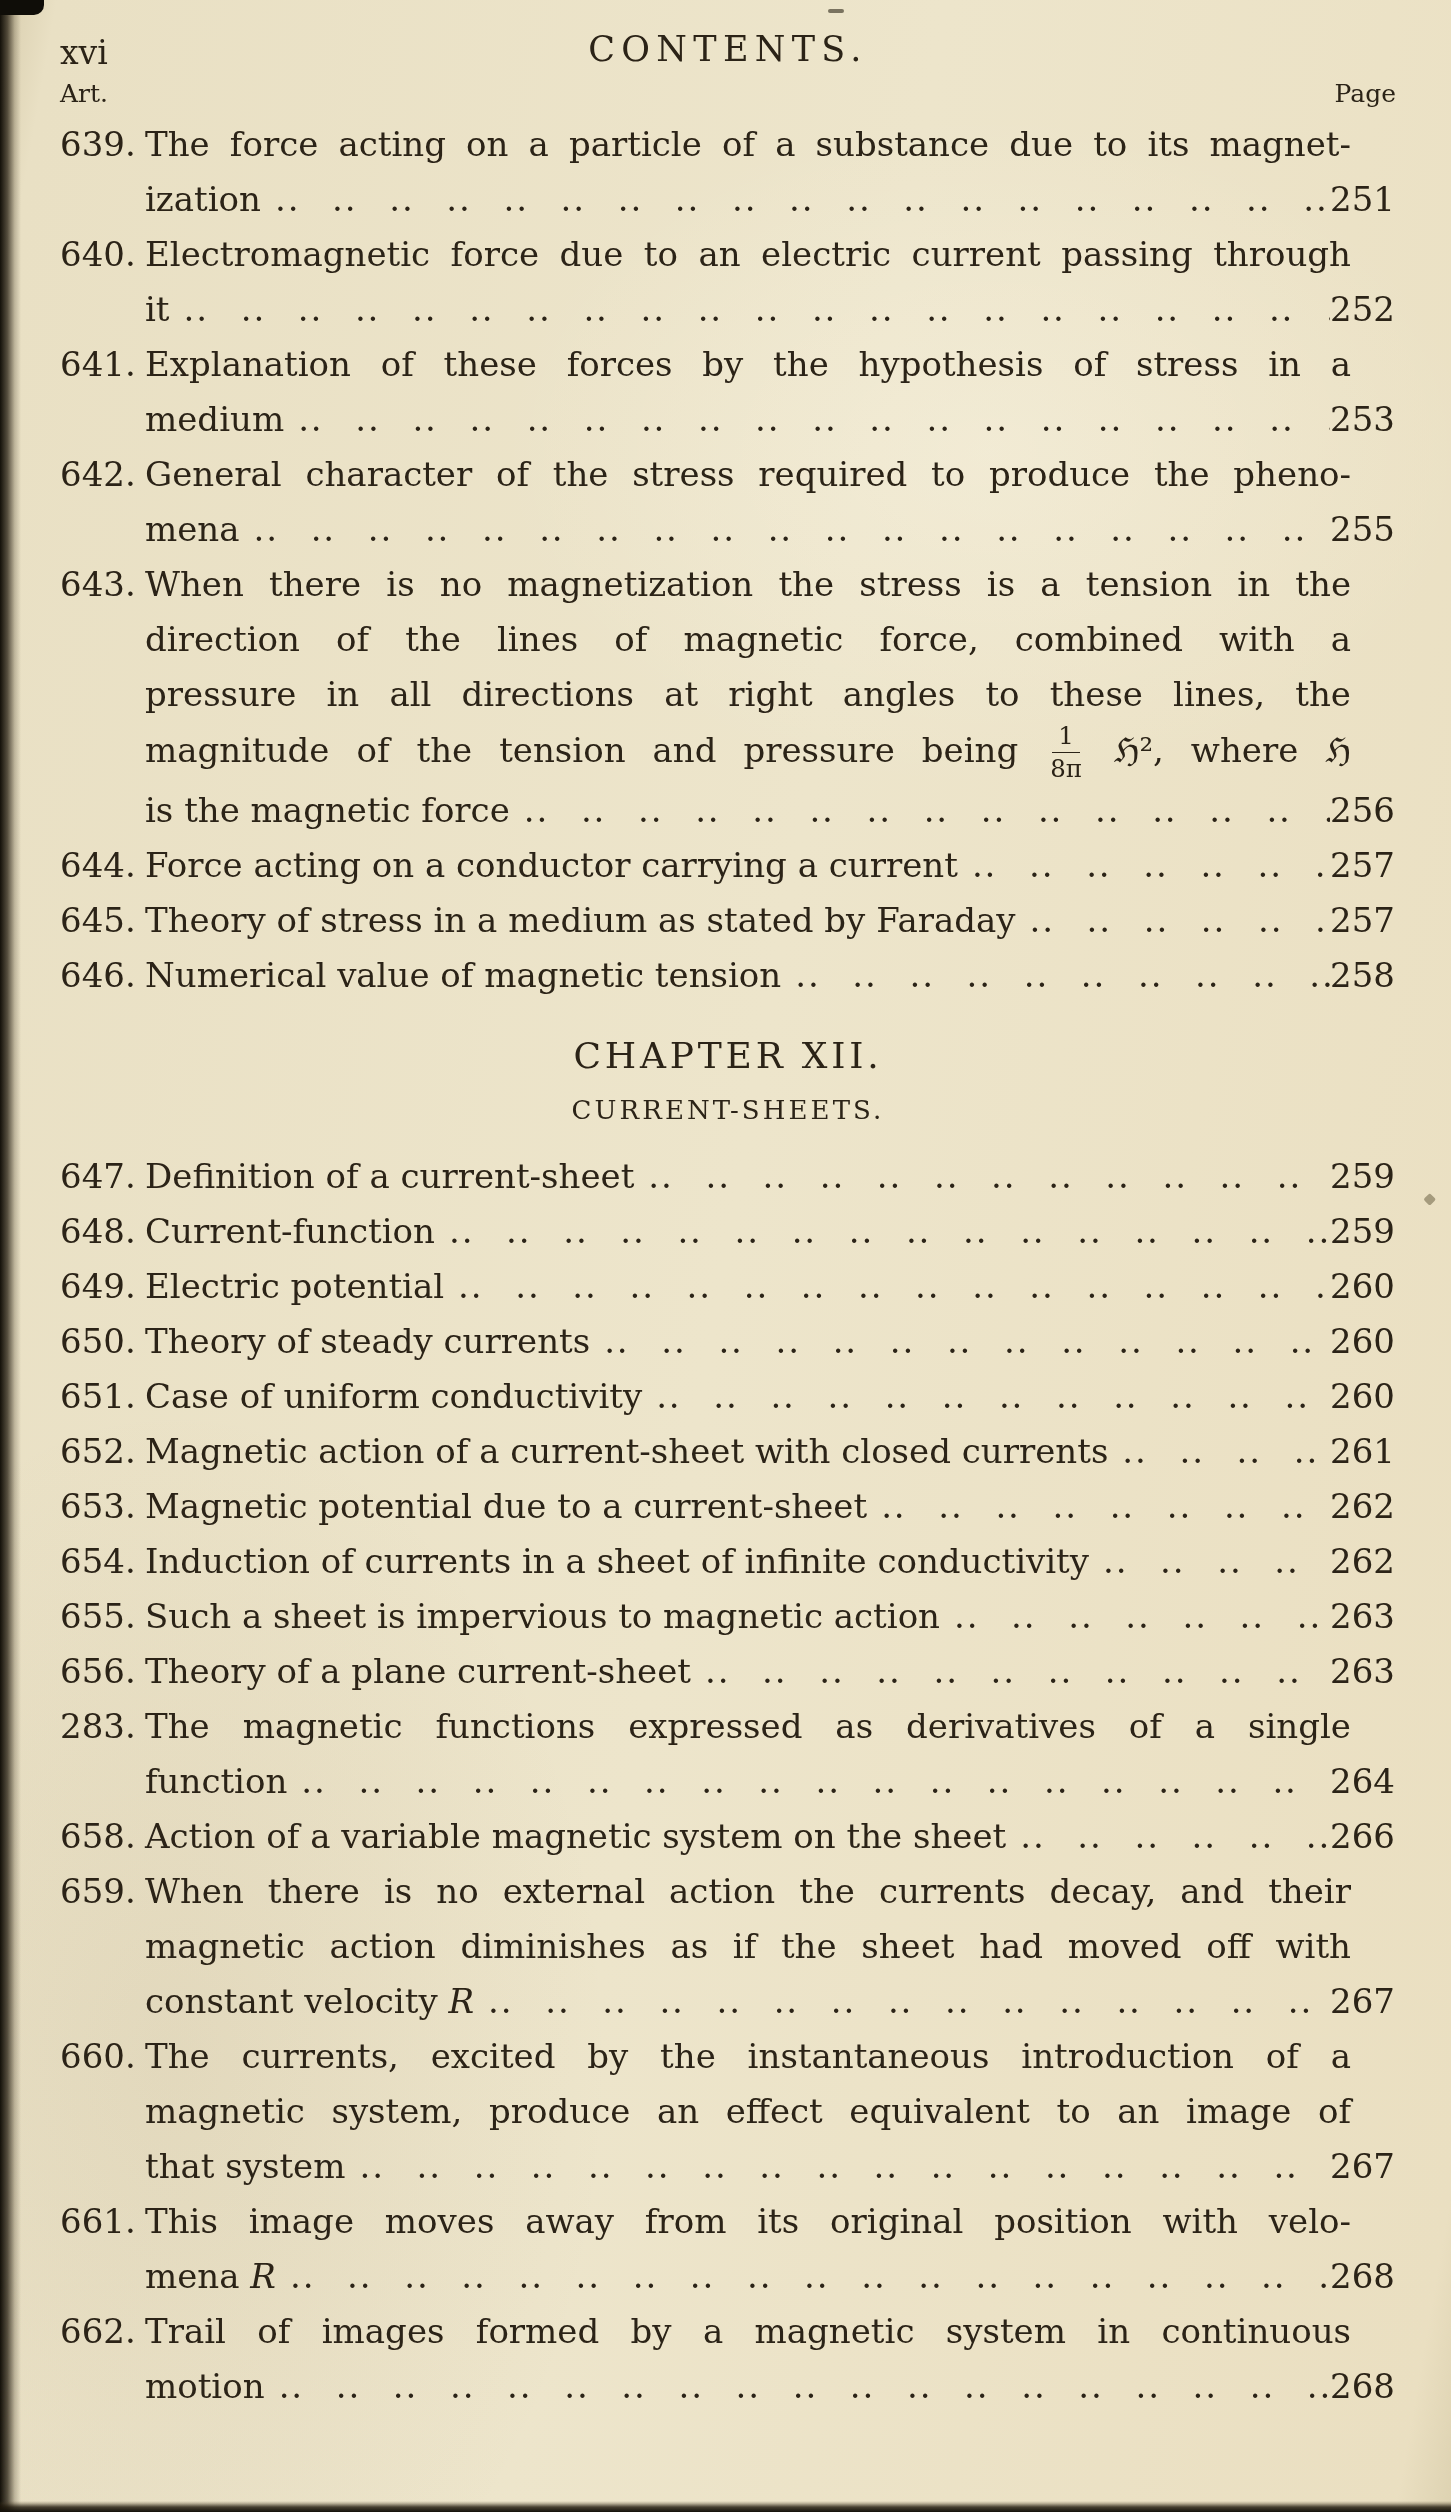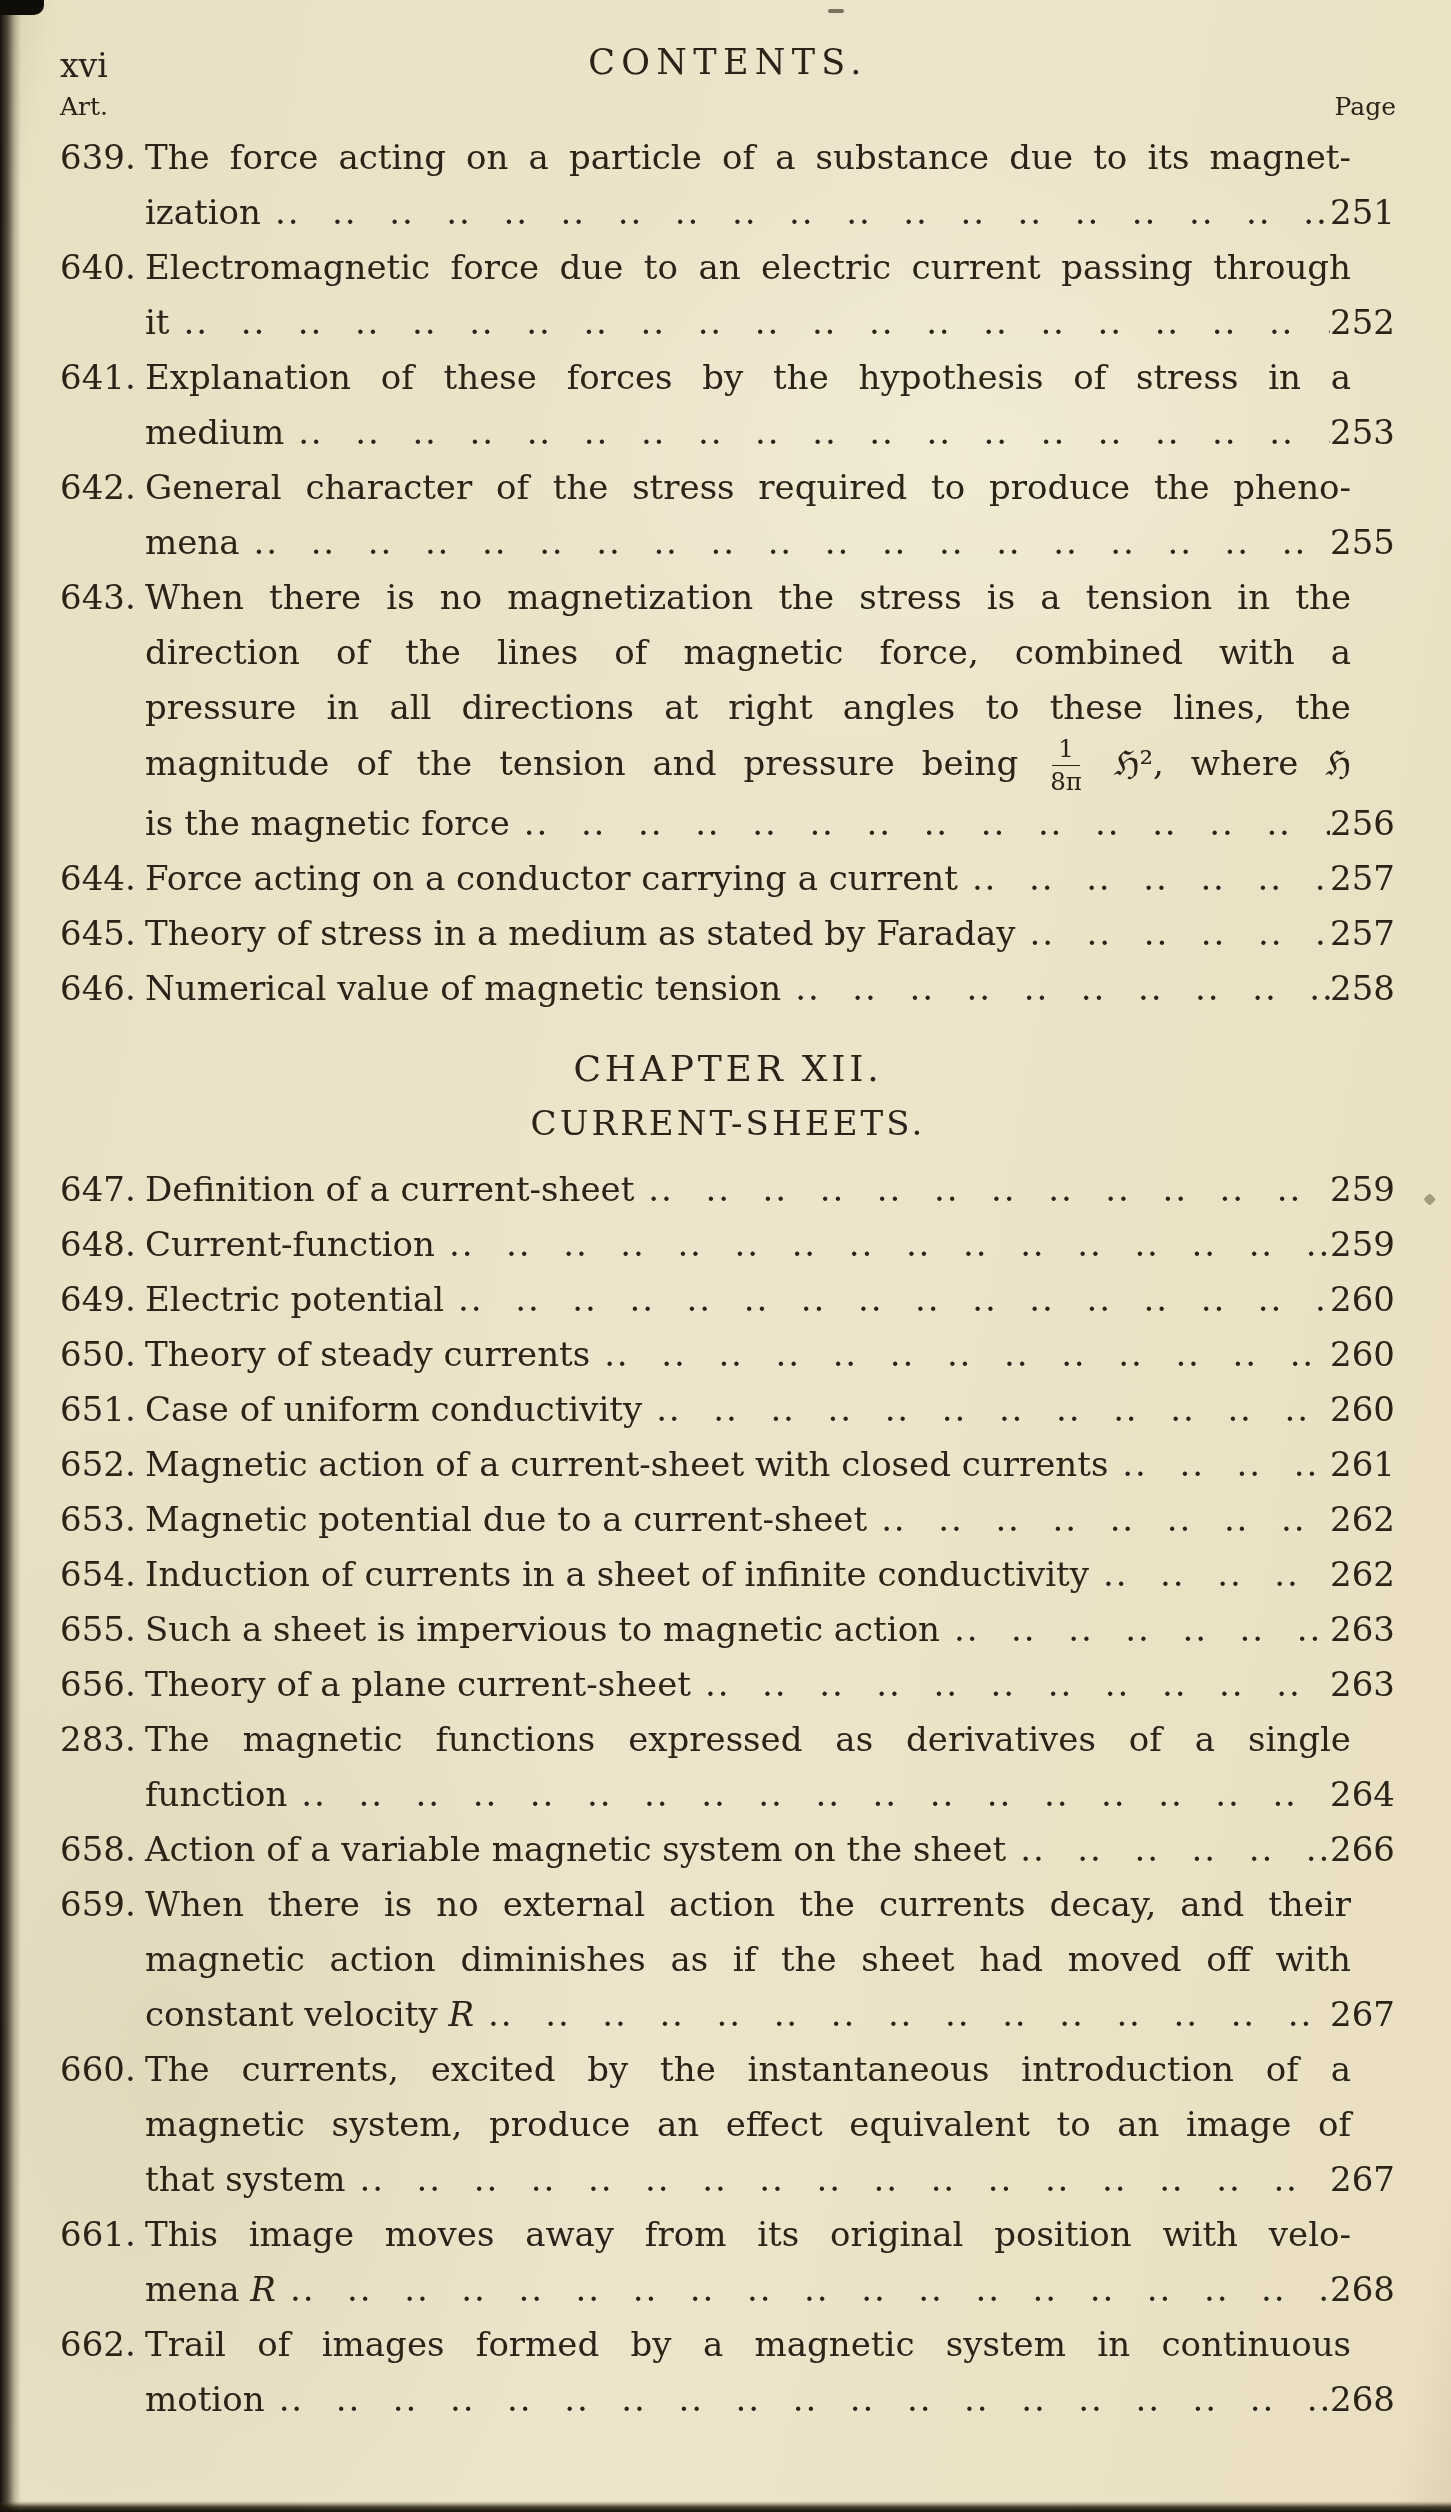--- a/index.html
+++ b/index.html
@@ -32,21 +32,21 @@
     background: #0f0d08; border-radius: 0 0 10px 0;
   }
   .smudge {
     position: absolute; top: 8.8px; left: 828px; width: 16.3px; height: 4.4px;
     background: rgba(45,38,24,0.6); border-radius: 2.5px;
   }
   .margin-mark {
     position: absolute; right: 17.6px; top: 1195px; width: 9.4px; height: 9.4px;
     background: rgba(95,85,55,0.5); transform: rotate(45deg); border-radius: 1.9px;
   }
-  .running-head { position: relative; height: 54px; margin-top: 13px; }
+  .running-head { position: relative; height: 54px; }
   .folio { position: absolute; left: 0; top: 7.5px; font-size: 33px; }
   .running-title {
     position: absolute; left: 50%; transform: translateX(-50%); top: 3.8px;
     font-size: 35px; letter-spacing: 6.3px;
   }
   .col-heads {
     display: flex; justify-content: space-between; align-items: flex-start;
     font-size: 25px; height: 38px; padding-bottom: 5px;
   }
   .entry { position: relative; padding-left: 85px; }
@@ -55,21 +55,21 @@
   .tline:not(.first) { }
   .tline:not(.last) { text-align: justify; text-align-last: justify; padding-right: 45px; }
   .tline.last { display: flex; align-items: baseline; }
   .txt { flex: 0 0 auto; white-space: nowrap; }
   .leader {
     flex: 1 1 0; min-width: 0; overflow: hidden; white-space: nowrap;
     word-spacing: 19px; letter-spacing: 1.9px; padding: 0 6.3px 0 14px;
   }
   .pg { flex: 0 0 auto; min-width: 66px; text-align: left; }
   .chapter { text-align: center; font-size: 36px; letter-spacing: 3.8px; margin: 28px 0 8.8px; line-height: 50px; }
-  .chapter-sub { text-align: center; font-size: 34px; letter-spacing: 3.1px; margin: 0 0 19px; line-height: 40px; }
+  .chapter-sub { text-align: center; font-size: 26px; letter-spacing: 3.1px; margin: 0 0 19px; line-height: 40px; }
   .frac {
     display: inline-flex; flex-direction: column; align-items: center;
     vertical-align: middle; font-size: 0.72em; line-height: 1.15; margin: 0 5px;
   }
   .fnum { padding: 0 6.3px 1.9px; border-bottom: 1.9px solid currentColor; }
   .fden { padding-top: 1.9px; }
   i { font-style: italic; }
 </style>
 </head>
 <body>

